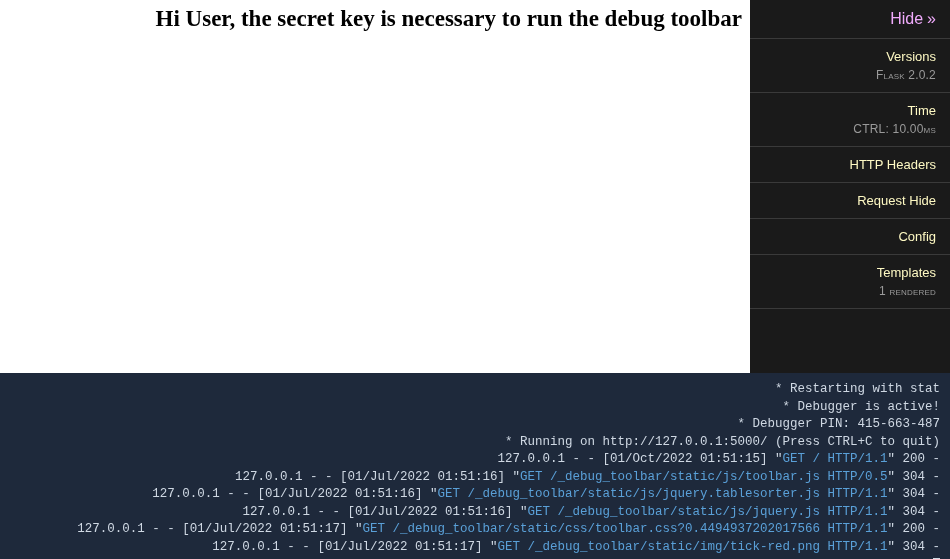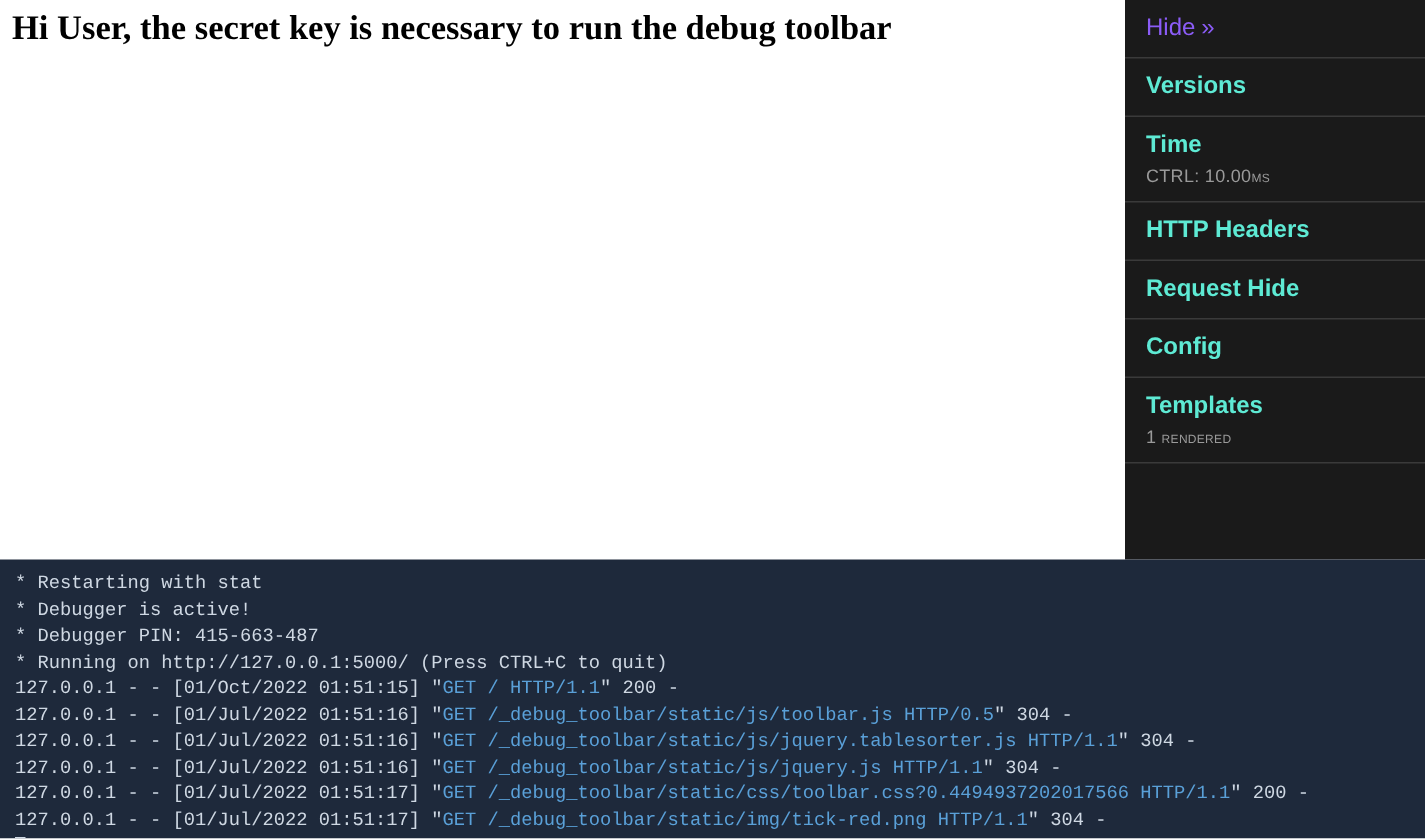--- a/index.html
+++ b/index.html
@@ -1,28 +1,28 @@
 <!DOCTYPE html>
 <html><head>
 <meta charset="utf-8">
 <style>
-  * { box-sizing: border-box; margin: 0; padding: 0; }
+  * { box-sizing: border-box; margin: 0; padding: 0; text-align: right; }
   html, body { width: 950px; height: 559px; font-family: Arial, Helvetica, sans-serif; overflow: hidden; }
   body { display: flex; flex-direction: column; background: #fff; }
 
   .top { display: flex; flex: 1; min-height: 0; }
   .content { flex: 1; padding: 6px 8px; background: #fff; }
   .content h1 { font-family: "Times New Roman", Times, serif; font-size: 23px; font-weight: bold; color: #000; }
 
   .sidebar { width: 200px; background: #1a1a1a; color: #ddd; display: flex; flex-direction: column; font-size: 15px; }
   .panel { border-bottom: 1px solid #3a3a3a; padding: 10px 14px; cursor: pointer; }
-  .panel .title { color: #5eead4; font-size: 16px; font-weight: 700; }
+  .panel .title { color: #fef9c3; font-size: 13px; font-weight: 400; }
   .panel .sub { color: #9a9a9a; font-size: 12px; margin-top: 4px; font-variant: small-caps; letter-spacing: 0.2px; }
   .panel .sub .num { font-variant: normal; }
-  .hide-title { color: #8b5cf6; font-size: 16px; font-weight: 400; }
+  .hide-title { color: #f0abfc; font-size: 16px; font-weight: 400; }
   .hide-title .raquo { margin-left: 4px; }
 
   .terminal {
     background: #1e293b;
     color: #cfd8e3;
     font-family: "Consolas", "Menlo", "Courier New", monospace;
     font-size: 12.5px;
     line-height: 1.4;
     padding: 8px 10px 6px 10px;
     white-space: nowrap;
@@ -44,20 +44,21 @@
   <div class="sidebar">
 
     <div class="panel">
       <span class="hide-title">
         <span>Hide</span><span class="raquo">»</span>
       </span>
     </div>
 
     <div class="panel">
       <div class="title">Versions</div>
+      <div class="sub"><span>F</span><span>lask 2.0.2</span></div>
     </div>
 
     <div class="panel">
       <div class="title">Time</div>
       <div class="sub"><span>CTRL: </span><span class="num">10.00</span><span>ms</span></div>
     </div>
 
     <div class="panel">
       <div class="title">HTTP Headers</div>
     </div>

